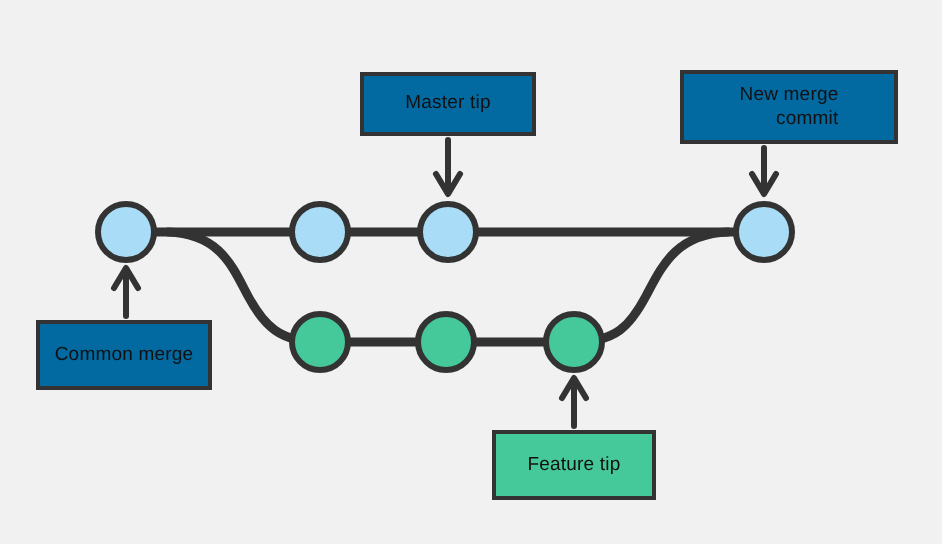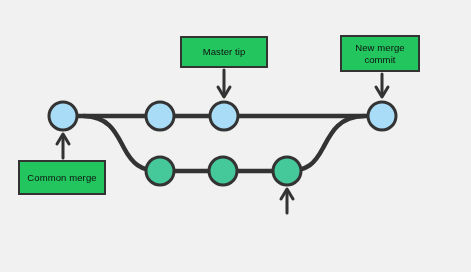--- a/index.html
+++ b/index.html
@@ -33,25 +33,25 @@
     display: flex;
     align-items: center;
     justify-content: center;
     text-align: center;
     color: #111111;
     font-size: 9.5px;
     line-height: 12px;
     letter-spacing: 0.1px;
     font-family: "Liberation Sans", sans-serif;
   }
-  .callout-blue { background: #22c55e; }
+  .callout-blue { background: #0369a1; }
   .callout-green { background: #45c89a; }
 
   #callout-master-tip  { left: 180px; top: 36px;  width: 88px; height: 32px; }
-  #callout-new-merge   { left: 340px; top: 35px;  width: 80px; height: 37px; }
+  #callout-new-merge   { left: 340px; top: 35px;  width: 109px; height: 37px; text-align: right; }
   #callout-common-base { left: 18px;  top: 160px; width: 88px; height: 35px; }
   #callout-feature-tip { left: 246px; top: 215px; width: 82px; height: 35px; }
 </style>
 </head>
 <body>
 
 <div id="diagram-root">
 
   <svg id="graph-svg" viewBox="0 0 471 272">
 
@@ -102,14 +102,17 @@
     <span>
       <span>New merge</span><br>
       <span>commit</span>
     </span>
   </div>
 
   <div class="callout callout-blue" id="callout-common-base">
     <span>Common merge</span>
   </div>
 
+  <div class="callout callout-green" id="callout-feature-tip">
+    <span>Feature tip</span>
+  </div>
 
 </div>
 
 </body></html>

